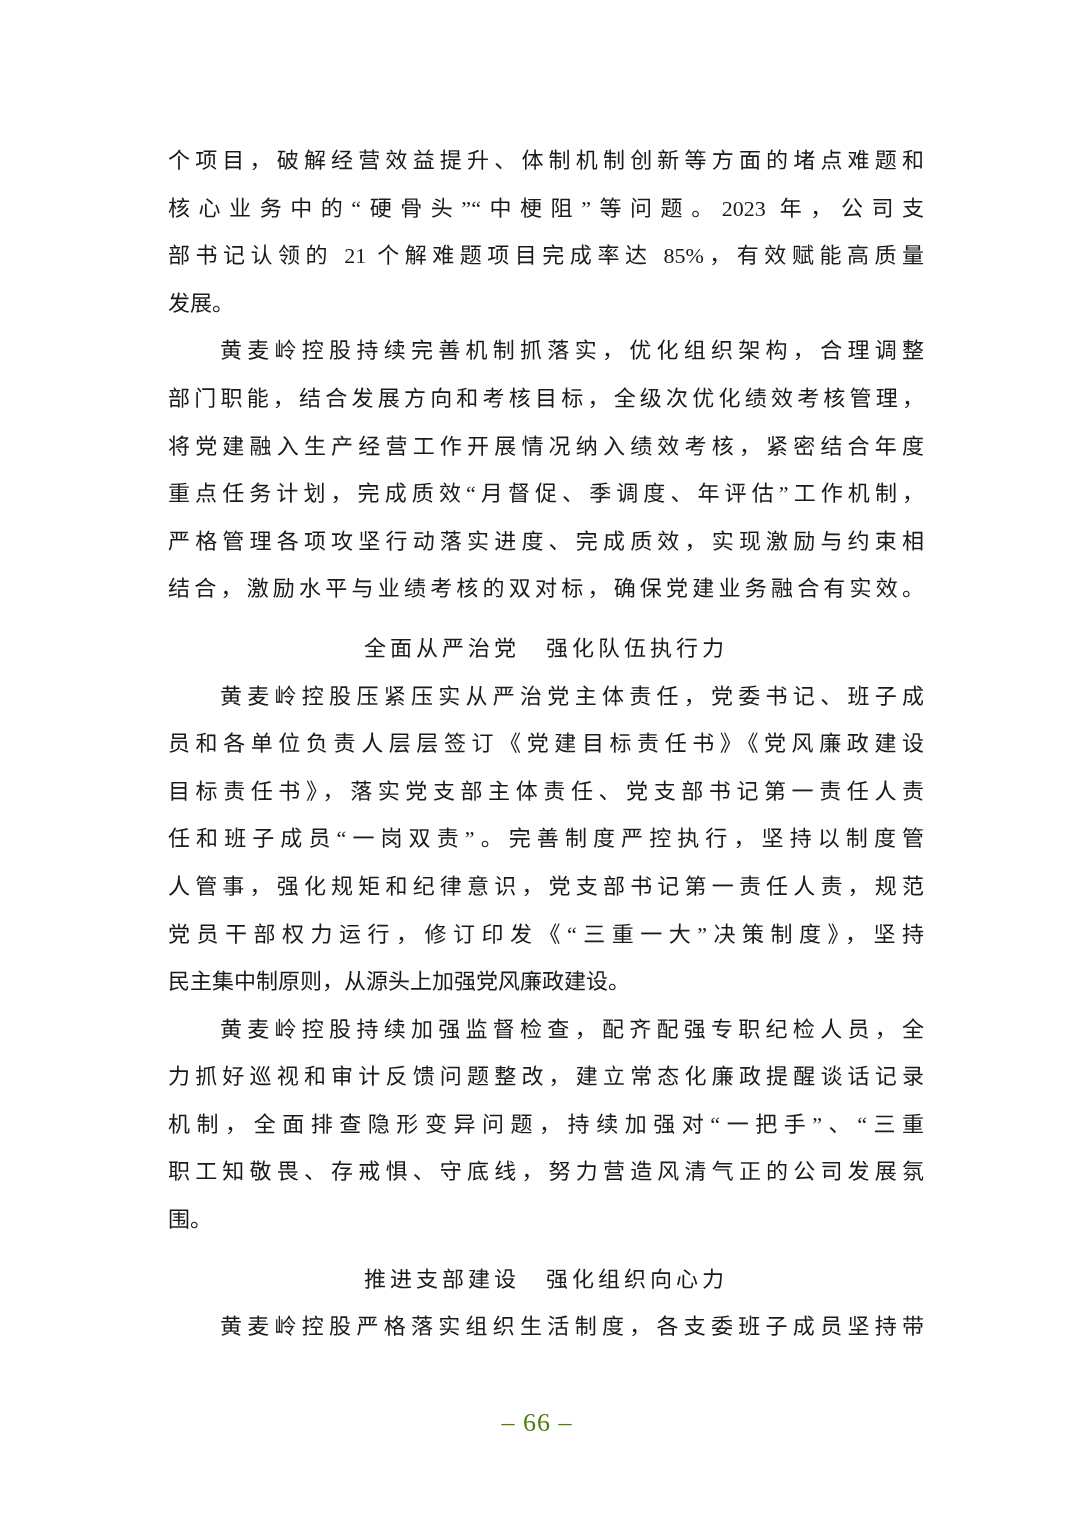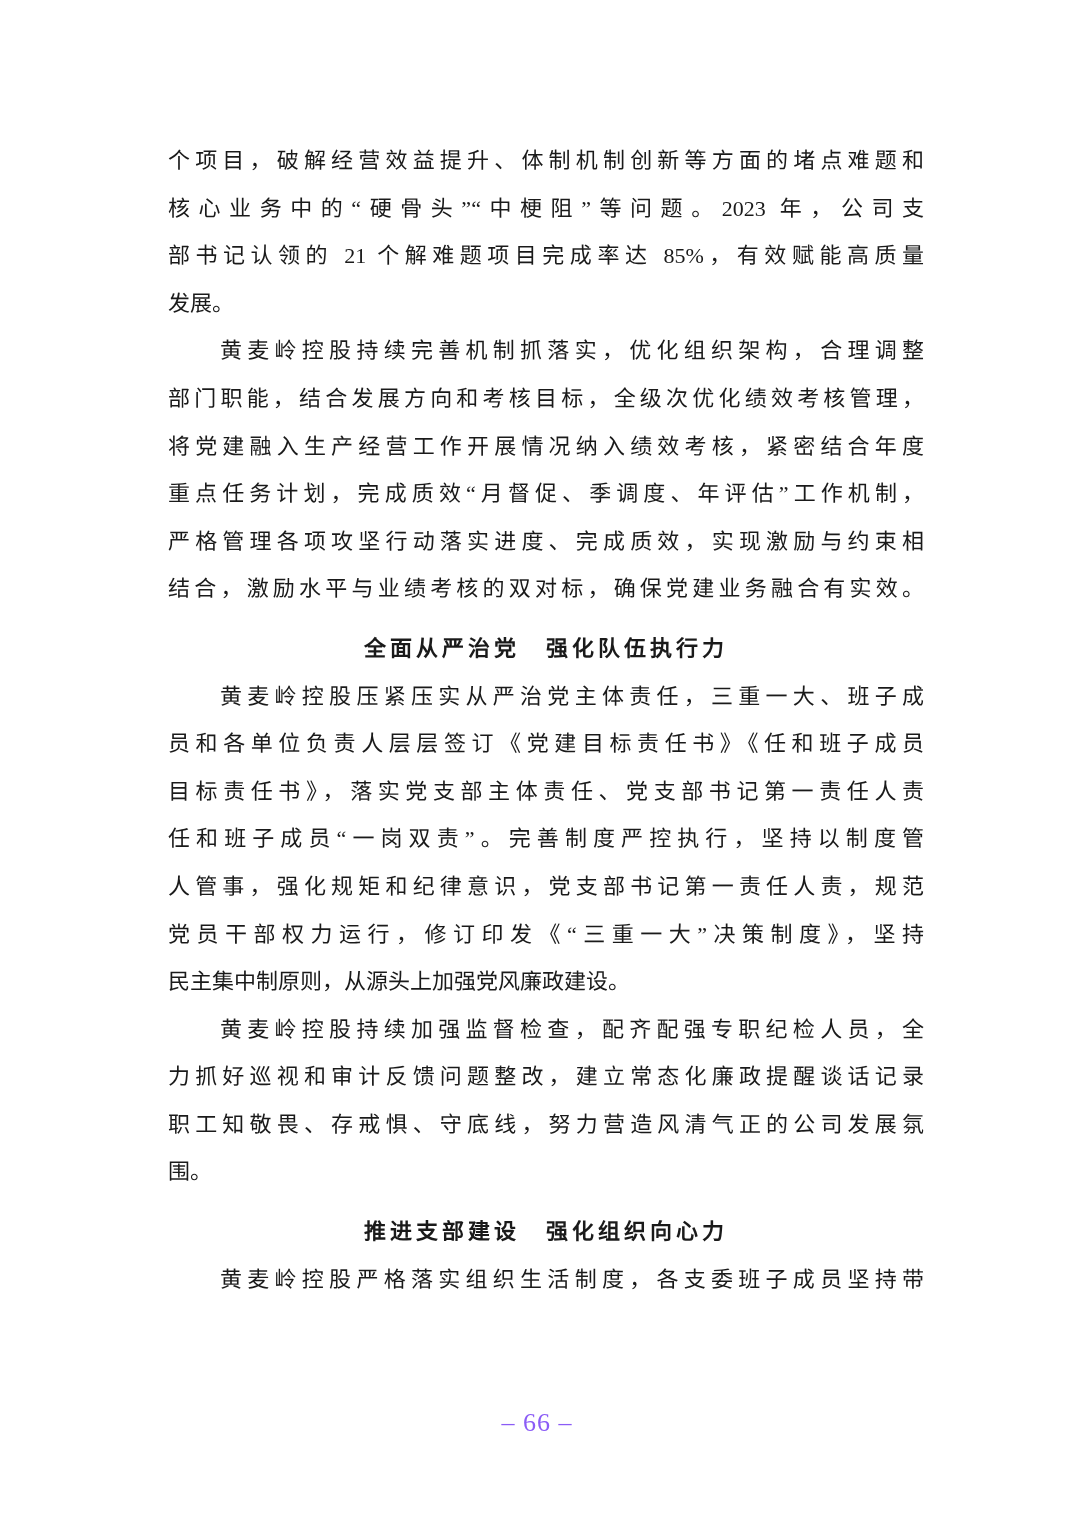--- a/index.html
+++ b/index.html
@@ -27,32 +27,32 @@
     text-align-last: justify;
     white-space: normal;
   }
   .ln.end { text-align-last: left; }
   .ln.ind { text-indent: 52px; }
   .heading {
     text-align: center;
     text-align-last: center;
     letter-spacing: 4px;
     margin-top: 12px;
-    font-weight: bold;
+    font-weight: normal;
   }
   .footer {
     position: absolute;
     left: 0;
     top: 1408px;
     width: 100%;
     text-align: center;
     font-size: 26px;
     line-height: 30px;
     letter-spacing: 1px;
-    color: #8b5cf6;
+    color: #4d7c0f;
   }
 </style>
 </head>
 <body>
 
 <div class="page">
   <div class="content">
 
     <div class="para">
       <div class="ln">个项目，破解经营效益提升、体制机制创新等方面的堵点难题和</div>
@@ -66,32 +66,33 @@
       <div class="ln">部门职能，结合发展方向和考核目标，全级次优化绩效考核管理，</div>
       <div class="ln">将党建融入生产经营工作开展情况纳入绩效考核，紧密结合年度</div>
       <div class="ln">重点任务计划，完成质效“月督促、季调度、年评估”工作机制，</div>
       <div class="ln">严格管理各项攻坚行动落实进度、完成质效，实现激励与约束相</div>
       <div class="ln">结合，激励水平与业绩考核的双对标，确保党建业务融合有实效。</div>
     </div>
 
     <div class="heading">全面从严治党　强化队伍执行力</div>
 
     <div class="para">
-      <div class="ln ind">黄麦岭控股压紧压实从严治党主体责任，三重一大、班子成</div>
-      <div class="ln">员和各单位负责人层层签订《党建目标责任书》《任和班子成员</div>
+      <div class="ln ind">黄麦岭控股压紧压实从严治党主体责任，党委书记、班子成</div>
+      <div class="ln">员和各单位负责人层层签订《党建目标责任书》《党风廉政建设</div>
       <div class="ln">目标责任书》，落实党支部主体责任、党支部书记第一责任人责</div>
       <div class="ln">任和班子成员“一岗双责”。完善制度严控执行，坚持以制度管</div>
       <div class="ln">人管事，强化规矩和纪律意识，党支部书记第一责任人责，规范</div>
       <div class="ln">党员干部权力运行，修订印发《“三重一大”决策制度》，坚持</div>
       <div class="ln end">民主集中制原则，从源头上加强党风廉政建设。</div>
     </div>
 
     <div class="para">
       <div class="ln ind">黄麦岭控股持续加强监督检查，配齐配强专职纪检人员，全</div>
       <div class="ln">力抓好巡视和审计反馈问题整改，建立常态化廉政提醒谈话记录</div>
+      <div class="ln">机制，全面排查隐形变异问题，持续加强对“一把手”、“三重</div>
       <div class="ln">职工知敬畏、存戒惧、守底线，努力营造风清气正的公司发展氛</div>
       <div class="ln end">围。</div>
     </div>
 
     <div class="heading">推进支部建设　强化组织向心力</div>
 
     <div class="para">
       <div class="ln ind">黄麦岭控股严格落实组织生活制度，各支委班子成员坚持带</div>
     </div>
 

